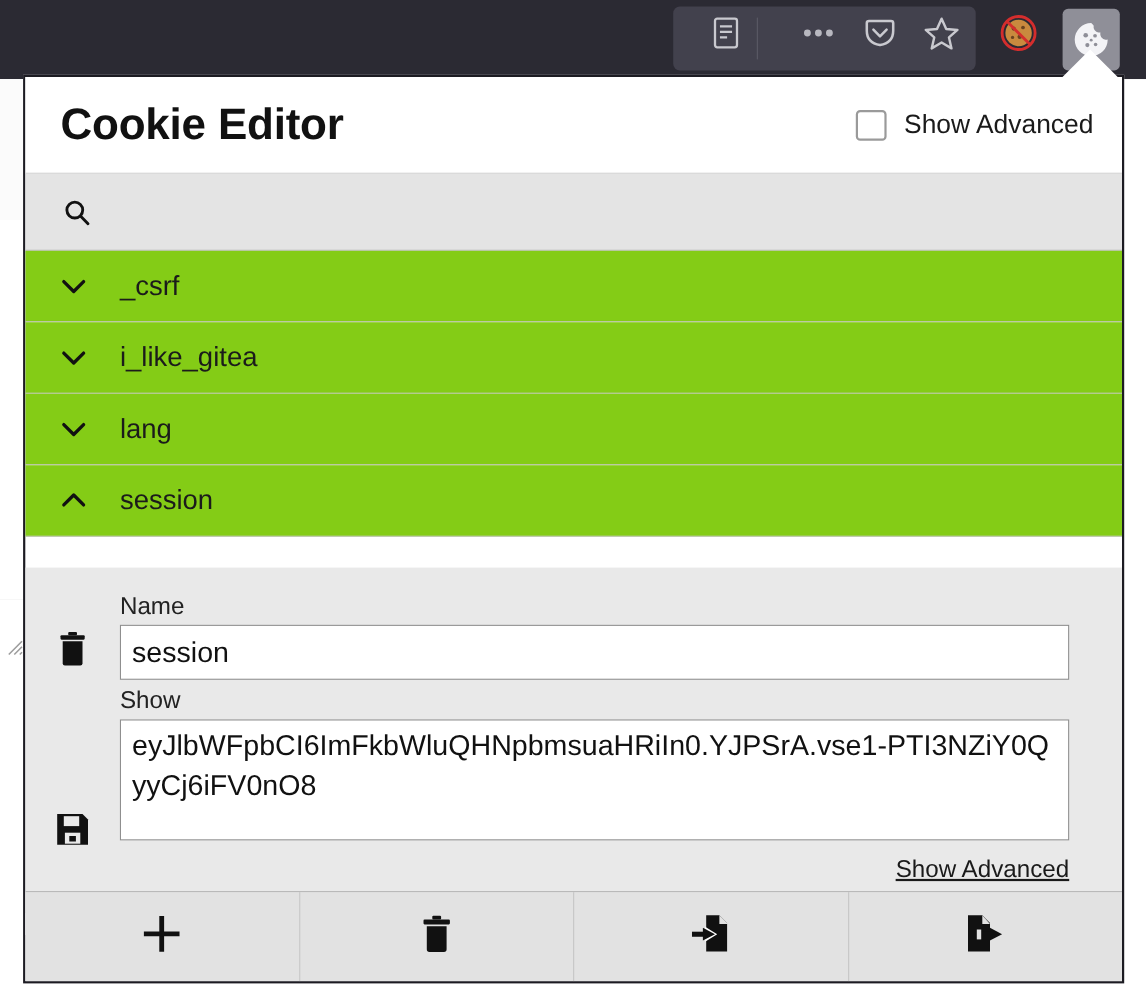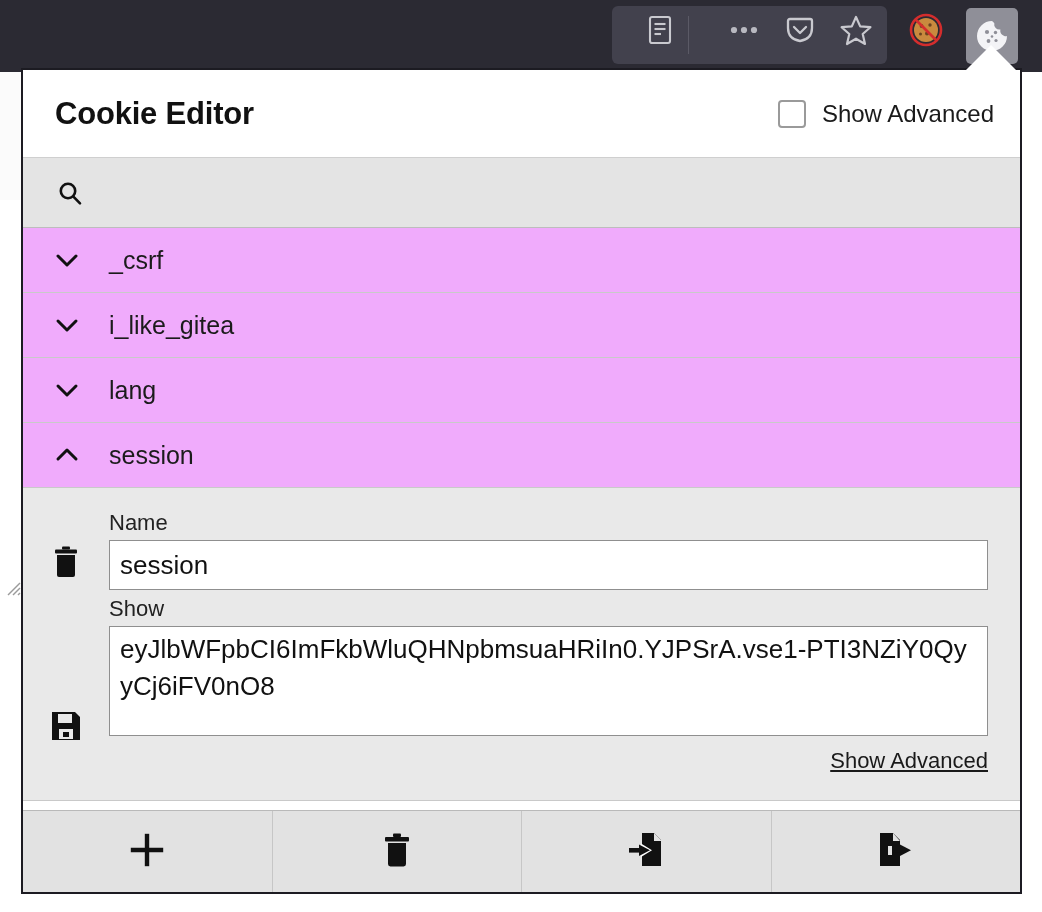--- a/index.html
+++ b/index.html
@@ -115,21 +115,21 @@
     height: 88px;
     display: flex;
     align-items: center;
     justify-content: space-between;
     padding: 0 26px 0 32px;
     box-sizing: border-box;
     background: #ffffff;
     border-bottom: 1px solid #cfcfcf;
   }
   .pop-title {
-    font-size: 31px;
+    font-size: 40px;
     font-weight: bold;
     color: #111111;
     letter-spacing: -0.2px;
   }
   .adv-toggle {
     display: flex;
     align-items: center;
     gap: 16px;
   }
   .checkbox-box {
@@ -166,21 +166,21 @@
     margin-left: 28px;
     width: 760px;
   }
   .search-input::placeholder { color: #8d8d8d; }
 
   
   .cookie-row {
     height: 65px;
     display: flex;
     align-items: center;
-    background: #f0abfc;
+    background: #84cc16;
     border-bottom: 1px solid #c9c9c9;
     box-sizing: border-box;
     padding-left: 22px;
   }
   .chev {
     width: 44px;
     display: flex;
     align-items: center;
     justify-content: center;
     flex: none;
@@ -189,22 +189,23 @@
     font-size: 25px;
     color: #1b1b1b;
     margin-left: 20px;
   }
 
   
   .cookie-form {
     background: #e9e9e9;
     border-bottom: 1px solid #c9c9c9;
     display: flex;
-    padding: 22px 0 26px 0;
-    box-sizing: border-box;
+    padding: 22px 16px 26px 0;
+    box-sizing: border-box;
+    margin-top: 28px;
   }
   .form-gutter {
     width: 86px;
     flex: none;
     display: flex;
     flex-direction: column;
     align-items: center;
     justify-content: space-between;
     padding: 36px 0 28px 0;
     box-sizing: border-box;

